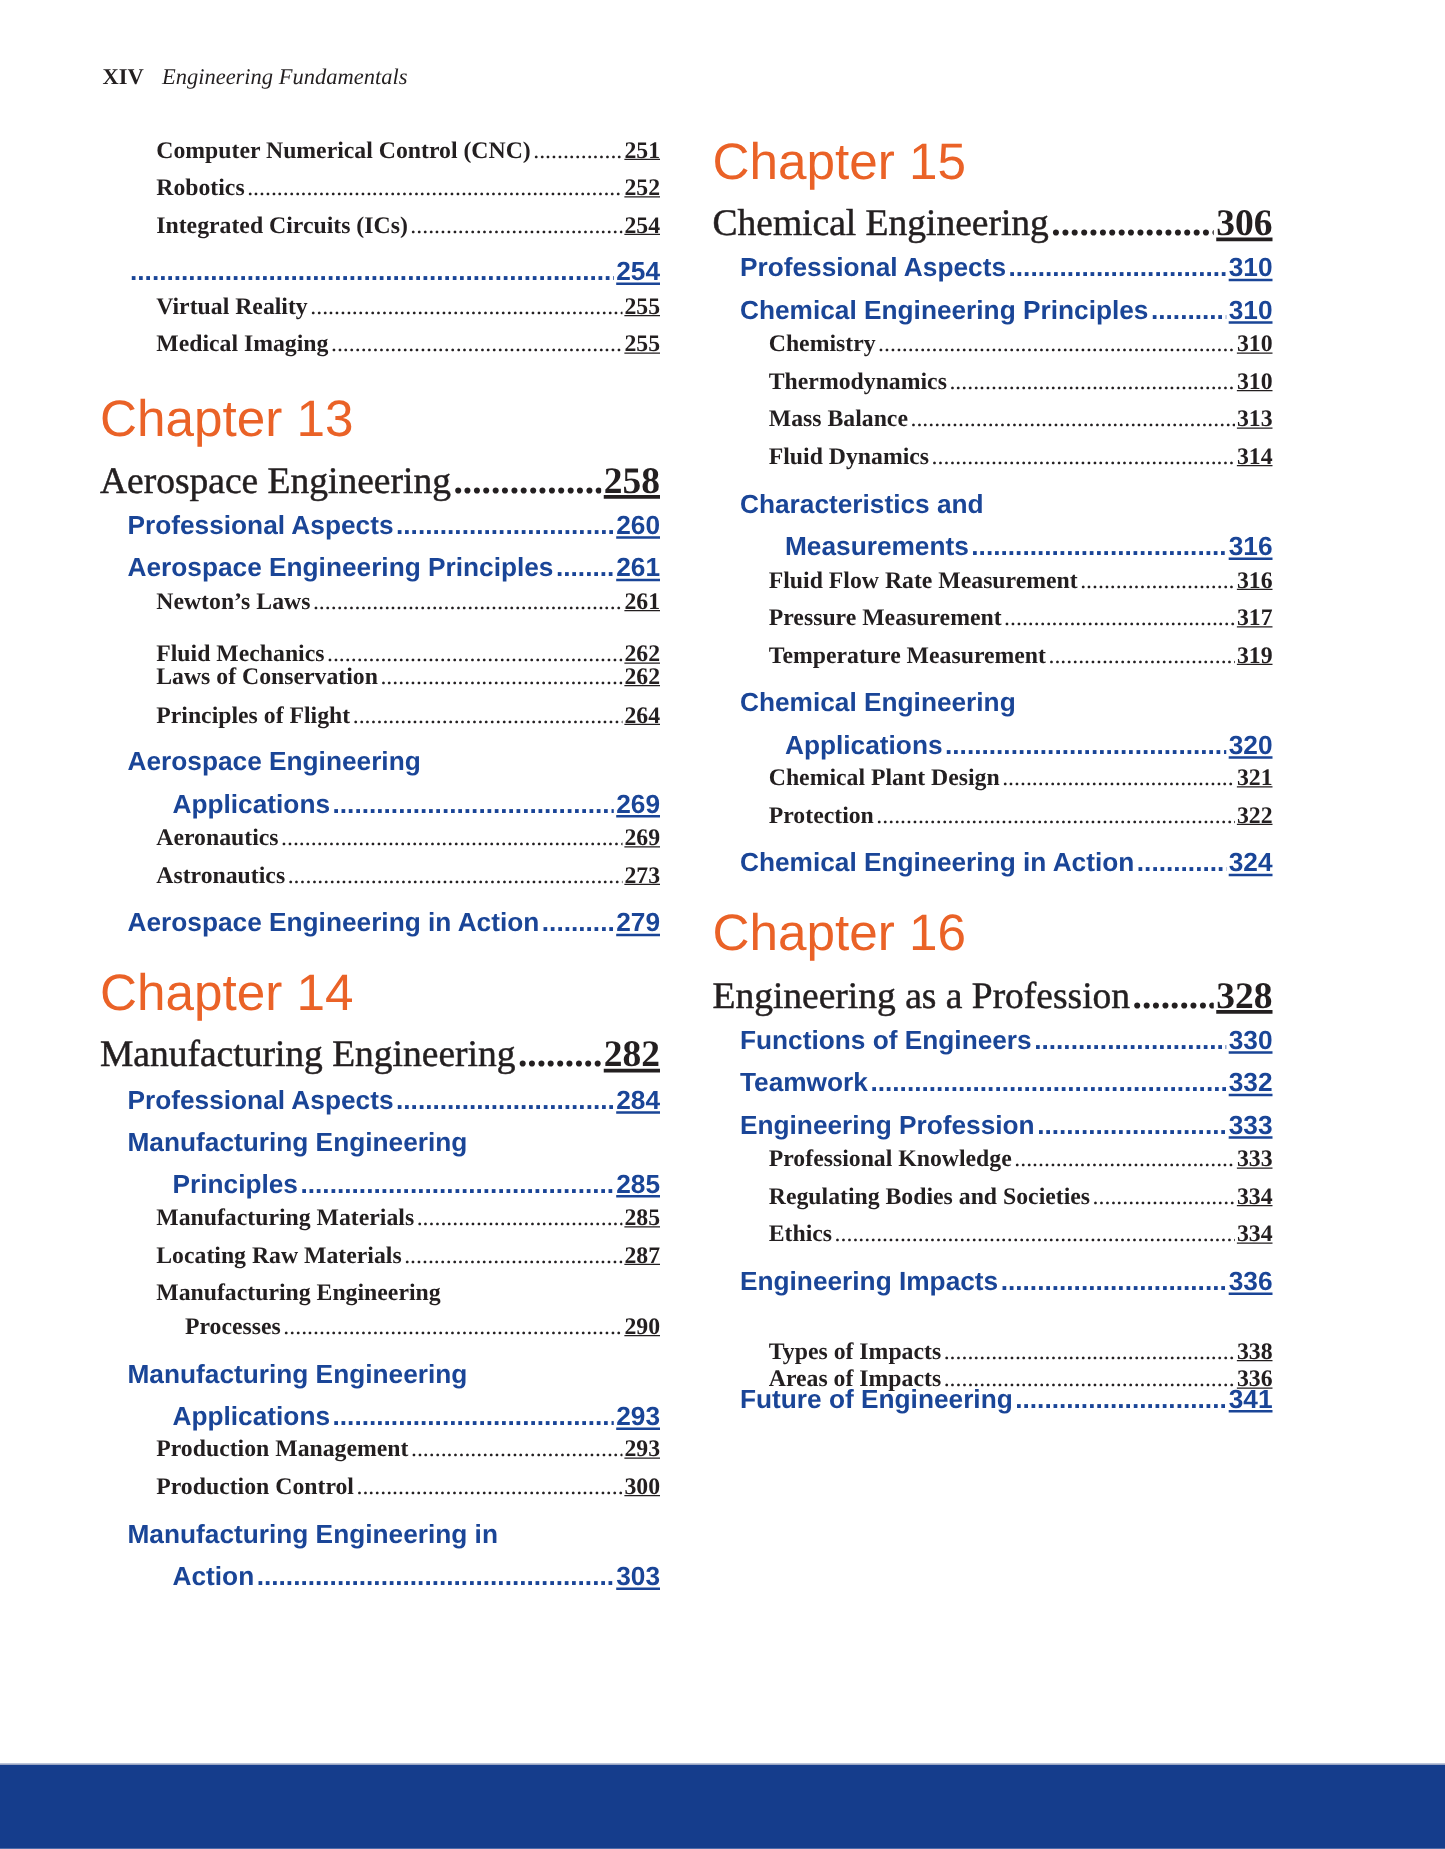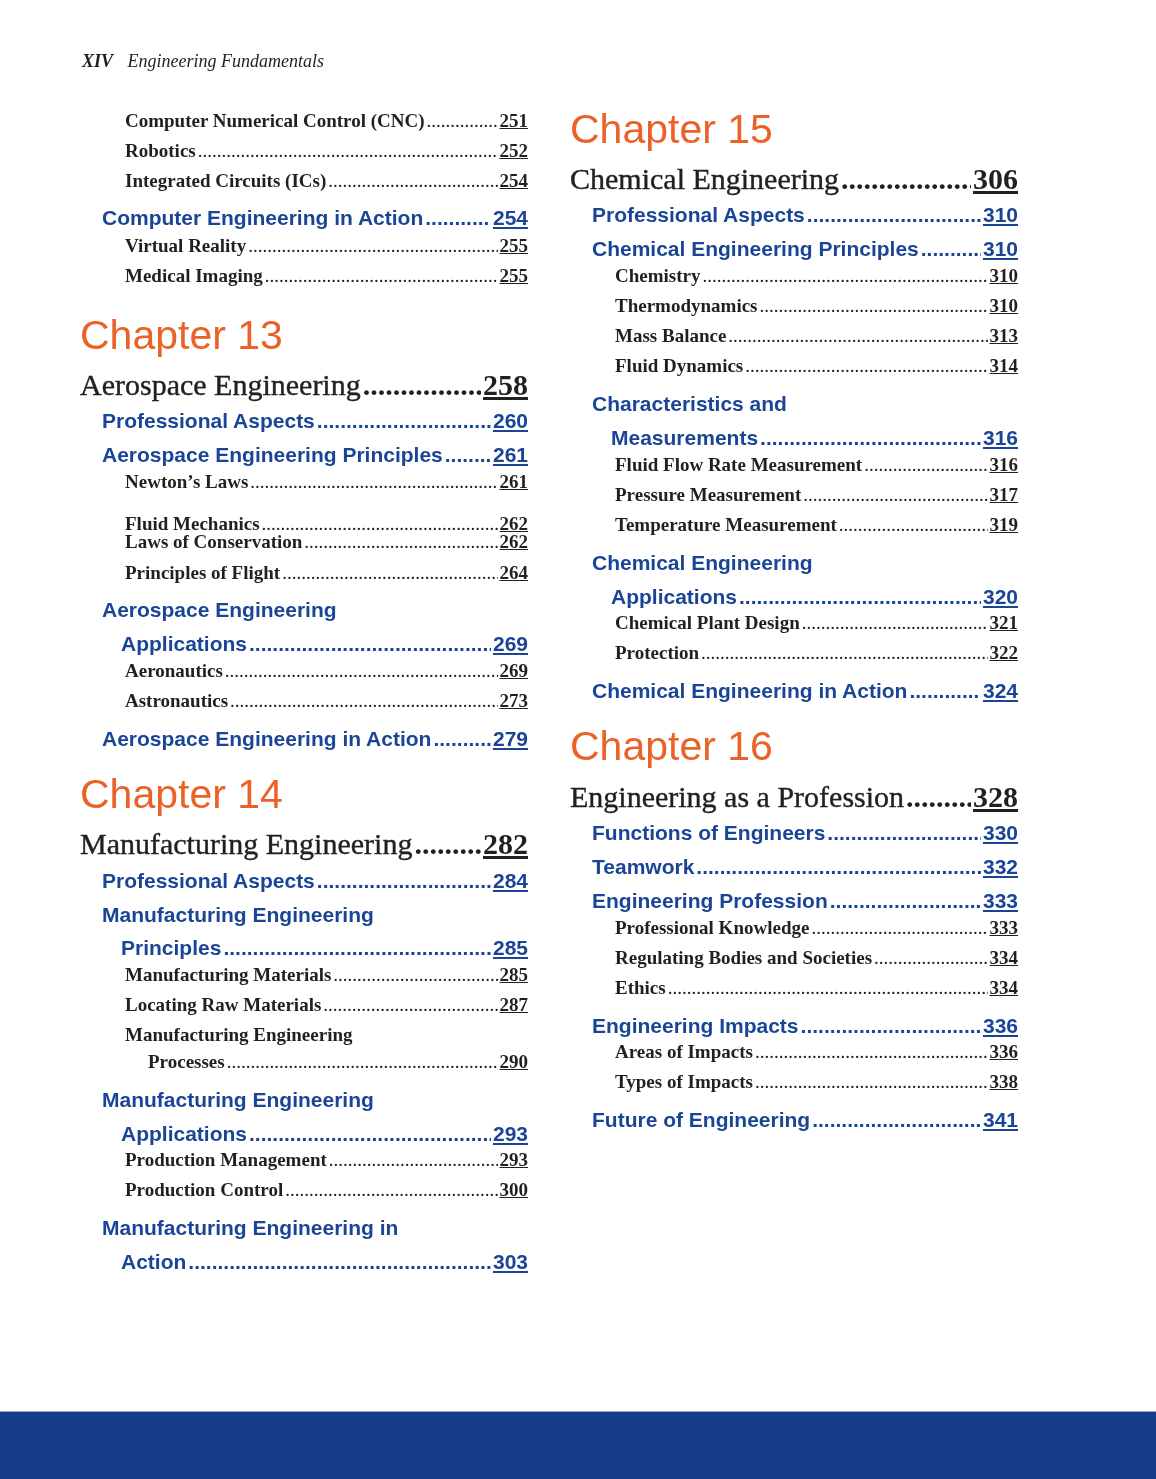--- a/index.html
+++ b/index.html
@@ -6,21 +6,21 @@
   body {
     width: 1156px; height: 1479px; position: relative; overflow: hidden;
     background: #ffffff;
     font-family: "Liberation Serif", serif;
     color: #231f20;
   }
   .running-head {
     position: absolute; left: 82px; top: 49px;
     font-size: 18px; line-height: 24px; white-space: nowrap;
   }
-  .running-head .pg { font-weight: bold; font-family: "Liberation Serif", serif; margin-right: 10px; font-style: italic; }
+  .running-head .pg { font-weight: bold; font-family: "Liberation Serif", serif; margin-right: 10px; }
   .running-head .title { font-style: italic; }
 
   .col { position: absolute; top: 0; }
   .col.left { left: 80px; width: 448px; }
   .col.right { left: 570px; width: 448px; }
 
   .entry { position: absolute; left: 0; right: 0; display: flex; align-items: baseline; white-space: nowrap; }
   .entry .label { flex: 0 0 auto; }
   .entry .leader { flex: 1 1 auto; overflow: hidden; margin: 0 2px; }
   .entry .leader::after {
@@ -31,21 +31,21 @@
 
   .chapter-label {
     position: absolute; left: 0;
     font-family: "Liberation Sans", sans-serif; font-weight: normal;
     font-size: 41px; line-height: 46px; color: #ea6227; white-space: nowrap;
   }
   .lvl0 { font-family: "Liberation Serif", serif; font-size: 30px; line-height: 36px; color: #231f20; font-weight: 600; }
   .lvl0 .label { font-weight: normal; -webkit-text-stroke: 0.4px #231f20; }
   .lvl1 { left: 22px; font-family: "Liberation Sans", sans-serif; font-weight: bold; font-size: 21px; line-height: 26px; color: #1a4597; }
   .lvl1.cont-head { right: auto; }
-  .lvl1.cont { left: 41px; }
+  .lvl1.cont { left: 58px; }
   .lvl2 { left: 45px; font-family: "Liberation Serif", serif; font-weight: bold; font-size: 19px; line-height: 24px; color: #231f20; }
   .lvl2.cont-head { right: auto; }
   .lvl2.cont { left: 68px; }
   .lvl2 .label, .lvl2 .num { font-weight: bold; }
   .lvl2 .leader { font-weight: normal; }
 
   .footer-bar {
     position: absolute; left: 0; right: 0; top: 1411px; bottom: 0;
     background: #153d8c; border-top: 1px solid #9aa6c4;
   }
@@ -69,21 +69,20 @@
     <span class="label">Robotics</span>
       <span class="leader"></span>
       <span class="num">252</span>
   </div>
   <div class="entry lvl2" style="top:169px">
     <span class="label">Integrated Circuits (ICs)</span>
       <span class="leader"></span>
       <span class="num">254</span>
   </div>
   <div class="entry lvl1" style="top:205px">
-    <span class="label">Computer Engineering in Action</span>
       <span class="leader"></span>
       <span class="num">254</span>
   </div>
   <div class="entry lvl2" style="top:234px">
     <span class="label">Virtual Reality</span>
       <span class="leader"></span>
       <span class="num">255</span>
   </div>
   <div class="entry lvl2" style="top:264px">
     <span class="label">Medical Imaging</span>
@@ -335,21 +334,21 @@
   <div class="entry lvl2" style="top:976px">
     <span class="label">Ethics</span>
       <span class="leader"></span>
       <span class="num">334</span>
   </div>
   <div class="entry lvl1" style="top:1013px">
     <span class="label">Engineering Impacts</span>
       <span class="leader"></span>
       <span class="num">336</span>
   </div>
-  <div class="entry lvl2" style="top:1040px">
+  <div class="entry lvl2" style="top:1092px">
     <span class="label">Areas of Impacts</span>
       <span class="leader"></span>
       <span class="num">336</span>
   </div>
   <div class="entry lvl2" style="top:1070px">
     <span class="label">Types of Impacts</span>
       <span class="leader"></span>
       <span class="num">338</span>
   </div>
   <div class="entry lvl1" style="top:1107px">

